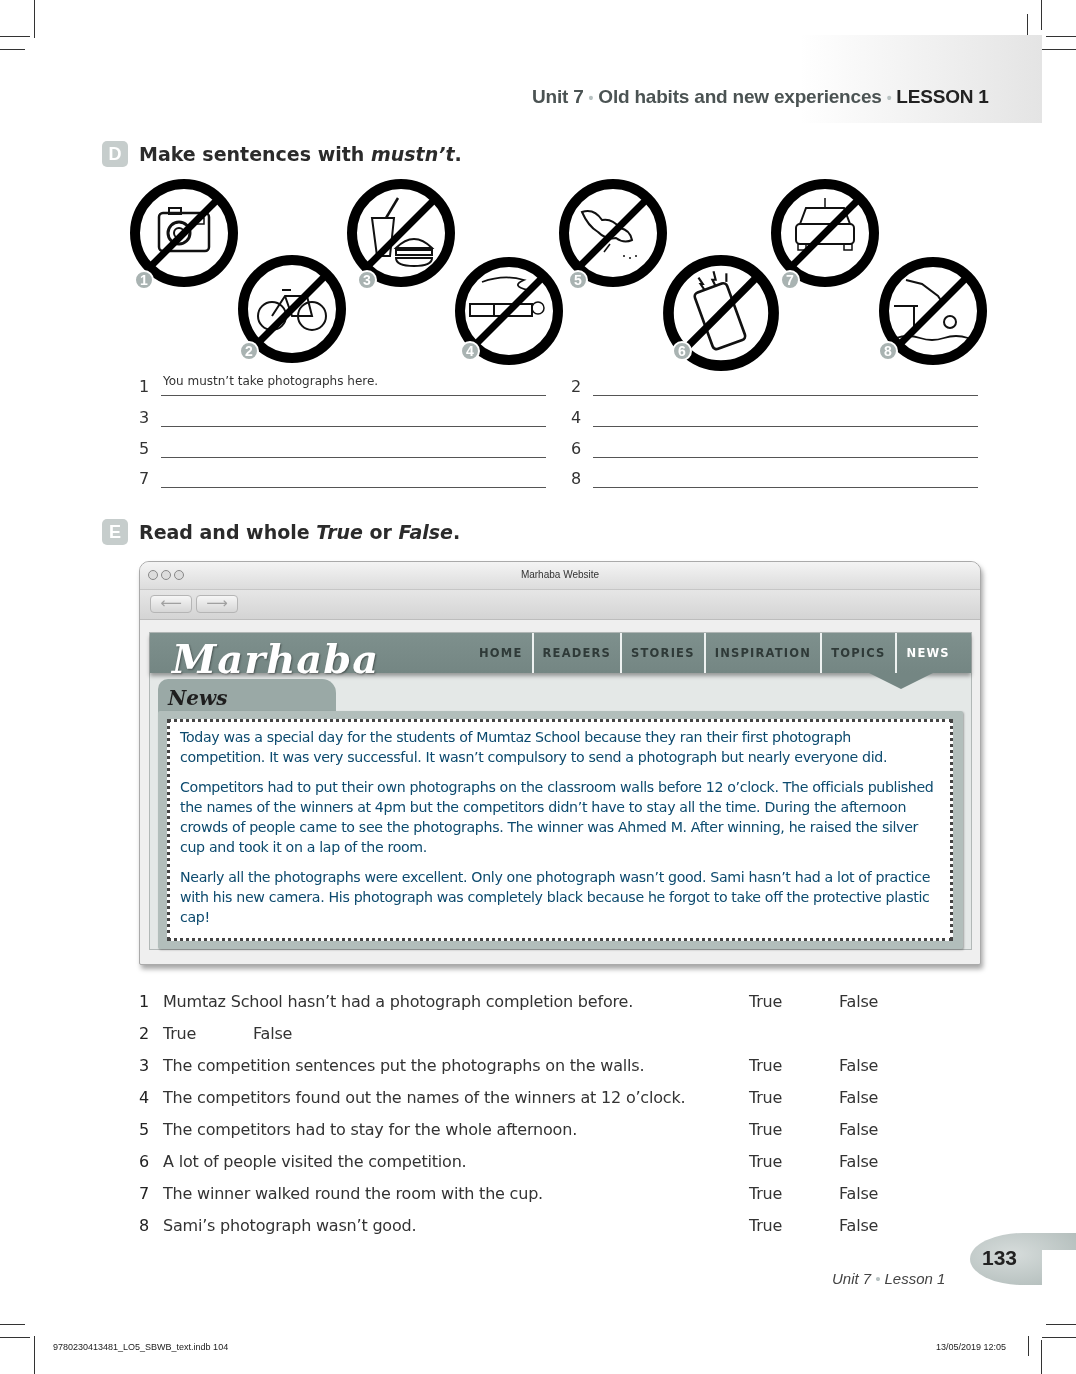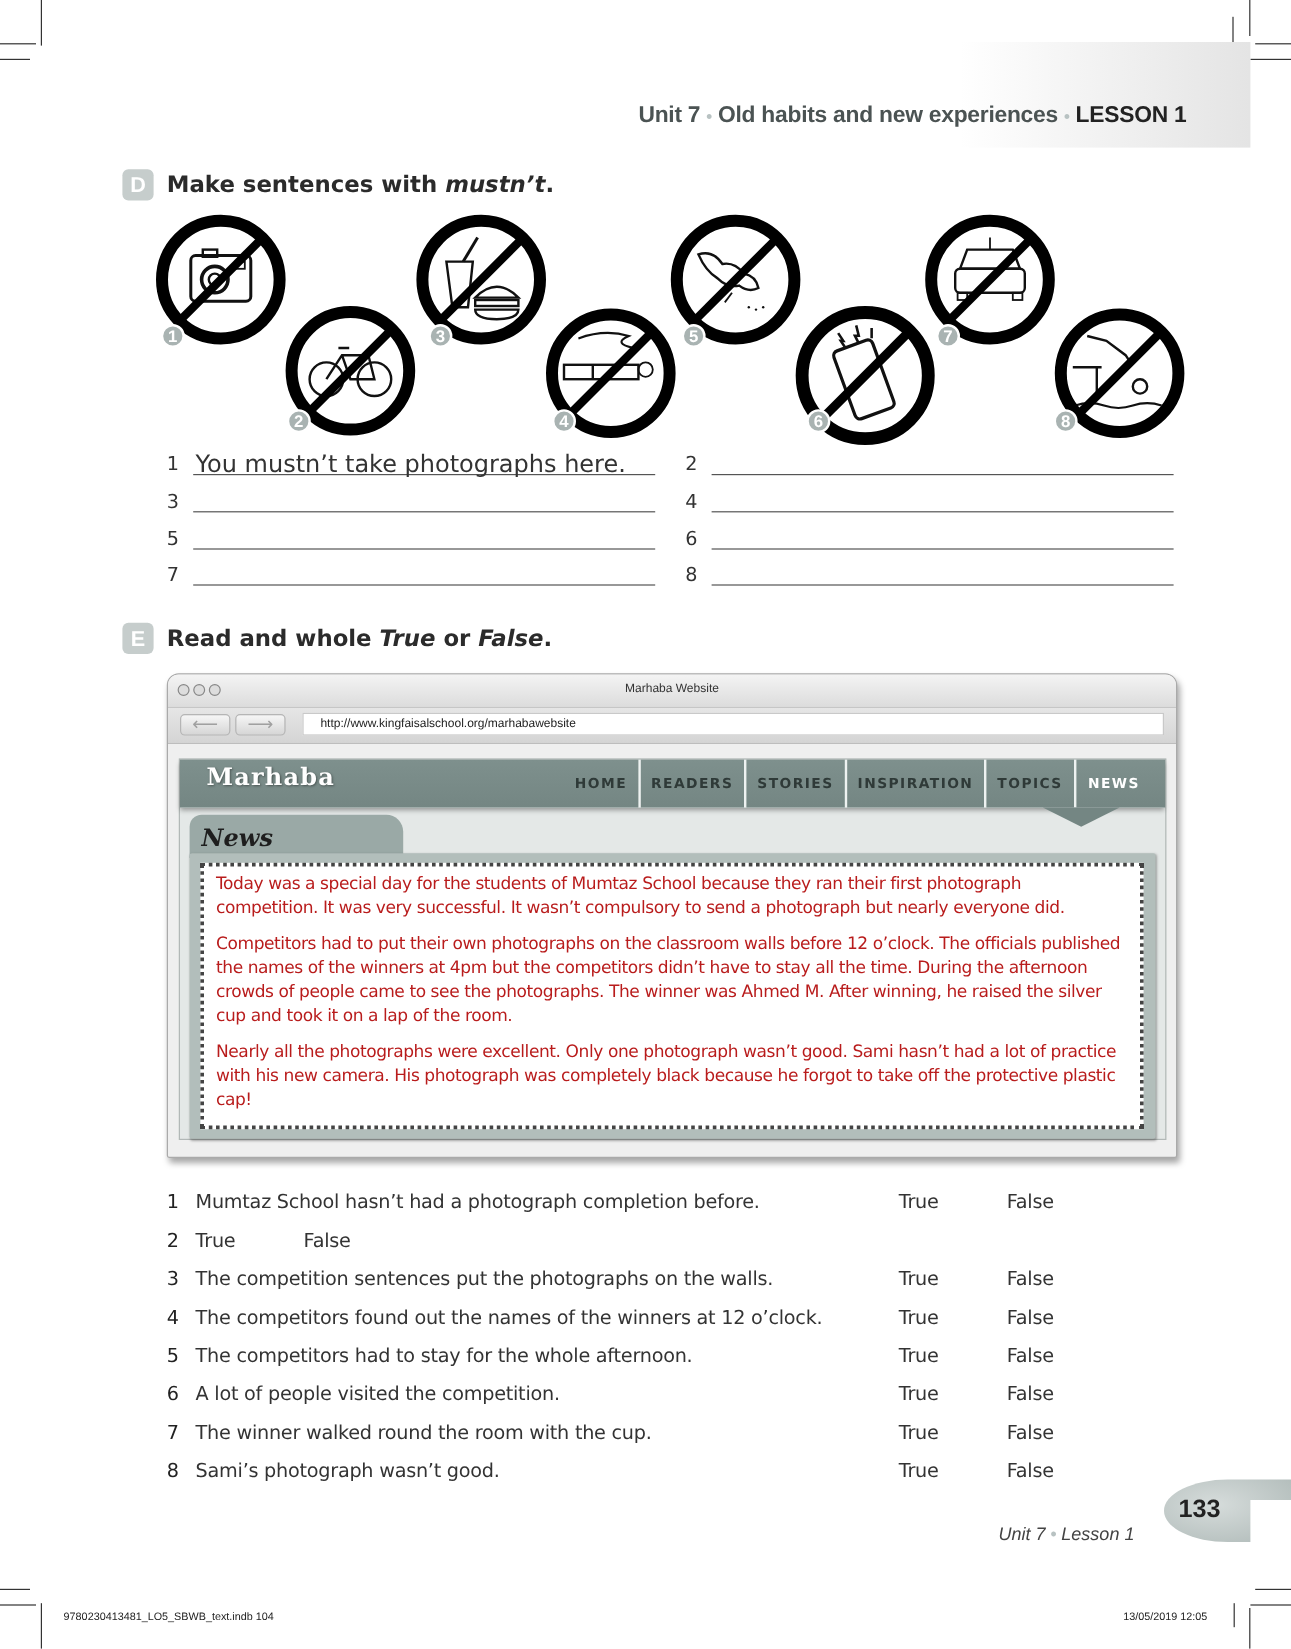--- a/index.html
+++ b/index.html
@@ -30,59 +30,59 @@
   .sign { position: absolute; width: 110px; height: 110px; }
   .sign svg { width: 110px; height: 110px; }
   .num-badge { position: absolute; width: 20px; height: 20px; border-radius: 50%; background: #a9b3b2;
     color: #fff; font-family: "Liberation Sans", sans-serif; font-weight: bold; font-size: 14px;
     display: flex; align-items: center; justify-content: center; border: 2px solid #fff; }
 
   
   .wl { position: absolute; display: flex; align-items: flex-end; height: 24px; }
   .wl-num { font-family: "DejaVu Sans", sans-serif; font-size: 16px; color: #333; width: 22px; }
   .wl-line { border-bottom: 1.5px solid #555; height: 22px; font-family: "DejaVu Sans", sans-serif;
-    font-size: 20px; color: #333; padding-left: 2px; text-decoration: underline; text-underline-offset: 3px; }
+    font-size: 12px; color: #333; padding-left: 2px; text-decoration: underline; text-underline-offset: 3px; }
 
   
   .browser { position: absolute; left: 139px; top: 561px; width: 842px; height: 404px;
     border: 1px solid #aaa; border-radius: 10px 10px 2px 2px; background: #efefef;
     box-shadow: 2px 4px 5px rgba(0,0,0,0.35); overflow: hidden; }
   .titlebar { height: 28px; background: linear-gradient(#f4f4f4, #dcdcdc); position: relative; border-bottom: 1px solid #c6c6c6; }
   .traffic { position: absolute; left: 8px; top: 8px; display: flex; gap: 3px; }
   .traffic span { width: 10px; height: 10px; border-radius: 50%; border: 1px solid #888; background: #ddd; }
   .win-title { position: absolute; left: 0; right: 0; top: 7px; text-align: center; font-size: 10px;
     font-family: Liberation Sans, sans-serif; color: #333; }
   .toolbar { height: 30px; background: linear-gradient(#e6e6e6, #d4d4d4); position: relative; border-bottom: 1px solid #bdbdbd; }
   .navbtn { position: absolute; top: 5px; width: 42px; height: 18px; border: 1px solid #b5b5b5;
     border-radius: 4px; background: linear-gradient(#f6f6f6, #d6d6d6); color: #a0a0a0; font-size: 15px; line-height: 15px; text-align: center; }
   .url { position: absolute; left: 112px; top: 4px; right: 10px; height: 19px; background: #fff;
     border: 1px solid #c9c9c9; font-size: 10px; font-family: "Liberation Sans", sans-serif; color: #222;
     padding: 3px 0 0 14px; }
   .site { position: absolute; left: 9px; top: 70px; width: 823px; height: 318px; background: #e4e8e7;
     border: 1px solid #b2b8b7; }
   .sitenav { height: 40px; background: linear-gradient(#7e908d, #748683); position: relative;
     box-shadow: 0 3px 4px rgba(0,0,0,0.35); }
-  .logo { position: absolute; left: 22px; top: 2px; font-family: "DejaVu Serif", serif; 
-    font-weight: bold; font-size: 20px; color: #fff; letter-spacing: 1px; text-shadow: 1px 1px 2px rgba(0,0,0,0.4); }
+  .logo { position: absolute; left: 22px; top: 2px; font-family: "DejaVu Serif", serif; font-style: italic;
+    font-weight: bold; font-size: 40px; color: #fff; letter-spacing: 1px; text-shadow: 1px 1px 2px rgba(0,0,0,0.4); }
   .navitems { position: absolute; left: 320px; top: 0; height: 56px; display: flex; }
   .navitem { height: 40px; padding: 0 9px; display: flex; align-items: center; font-family: "DejaVu Sans", sans-serif;
     font-weight: bold; font-size: 11.5px; letter-spacing: 1.2px; color: #2f3a38; border-left: 2px solid #eef2f1; }
   .navitem:first-child { border-left: none; }
   .navitem.active { color: #fff; padding: 0 10px; }
   .nav-pointer { position: absolute; left: 719px; top: 40px; width: 0; height: 0;
     border-left: 32px solid transparent; border-right: 32px solid transparent; border-top: 16px solid #748683; }
   .newstab { position: absolute; left: 8px; top: 46px; width: 178px; height: 36px; background: #9aa9a6;
     border-radius: 10px 14px 0 0; }
   .newstab span { position: absolute; left: 10px; top: 7px; font-family: "DejaVu Serif", serif; font-weight: bold;
     font-style: italic; font-size: 20px; color: #1e1e1e; }
   .newspanel { position: absolute; left: 8px; top: 78px; width: 805px; height: 238px; background: #b2bebb;
     border-radius: 2px; box-shadow: 1px 1px 2px rgba(0,0,0,0.3); }
   .article { position: absolute; left: 9px; top: 8px; width: 786px; height: 222px; background: #fff;
     border: 3px dotted #444; padding: 5px 10px; font-family: "DejaVu Sans", sans-serif; font-size: 14.2px;
-    line-height: 20px; color: #b91c1c; letter-spacing: -0.35px; }
+    line-height: 20px; color: #0c4a6e; letter-spacing: -0.35px; }
   .article p { margin-bottom: 10px; }
 
   
   .tf { position: absolute; left: 139px; top: 985px; width: 760px; }
   .tf-row { height: 32px; display: flex; align-items: center; font-family: "DejaVu Sans", sans-serif;
     font-size: 16px; color: #333; letter-spacing: -0.2px; }
   .tf-num { width: 24px; color: #222; }
   .tf-text { width: 586px; }
   .tf-true { width: 90px; }
   .tf-false { width: 60px; }
@@ -270,21 +270,20 @@
     <div class="traffic">
       <span></span>
       <span></span>
       <span></span>
     </div>
     <div class="win-title">Marhaba Website</div>
   </div>
   <div class="toolbar">
     <div class="navbtn" style="left:10px"><span>⟵</span></div>
     <div class="navbtn" style="left:56px"><span>⟶</span></div>
-    <div class="url">http://www.kingfaisalschool.org/marhabawebsite</div>
   </div>
 
   <div class="site">
     <div class="sitenav">
       <div class="logo">Marhaba</div>
       <div class="navitems">
         <div class="navitem">HOME</div>
         <div class="navitem">READERS</div>
         <div class="navitem">STORIES</div>
         <div class="navitem">INSPIRATION</div>

